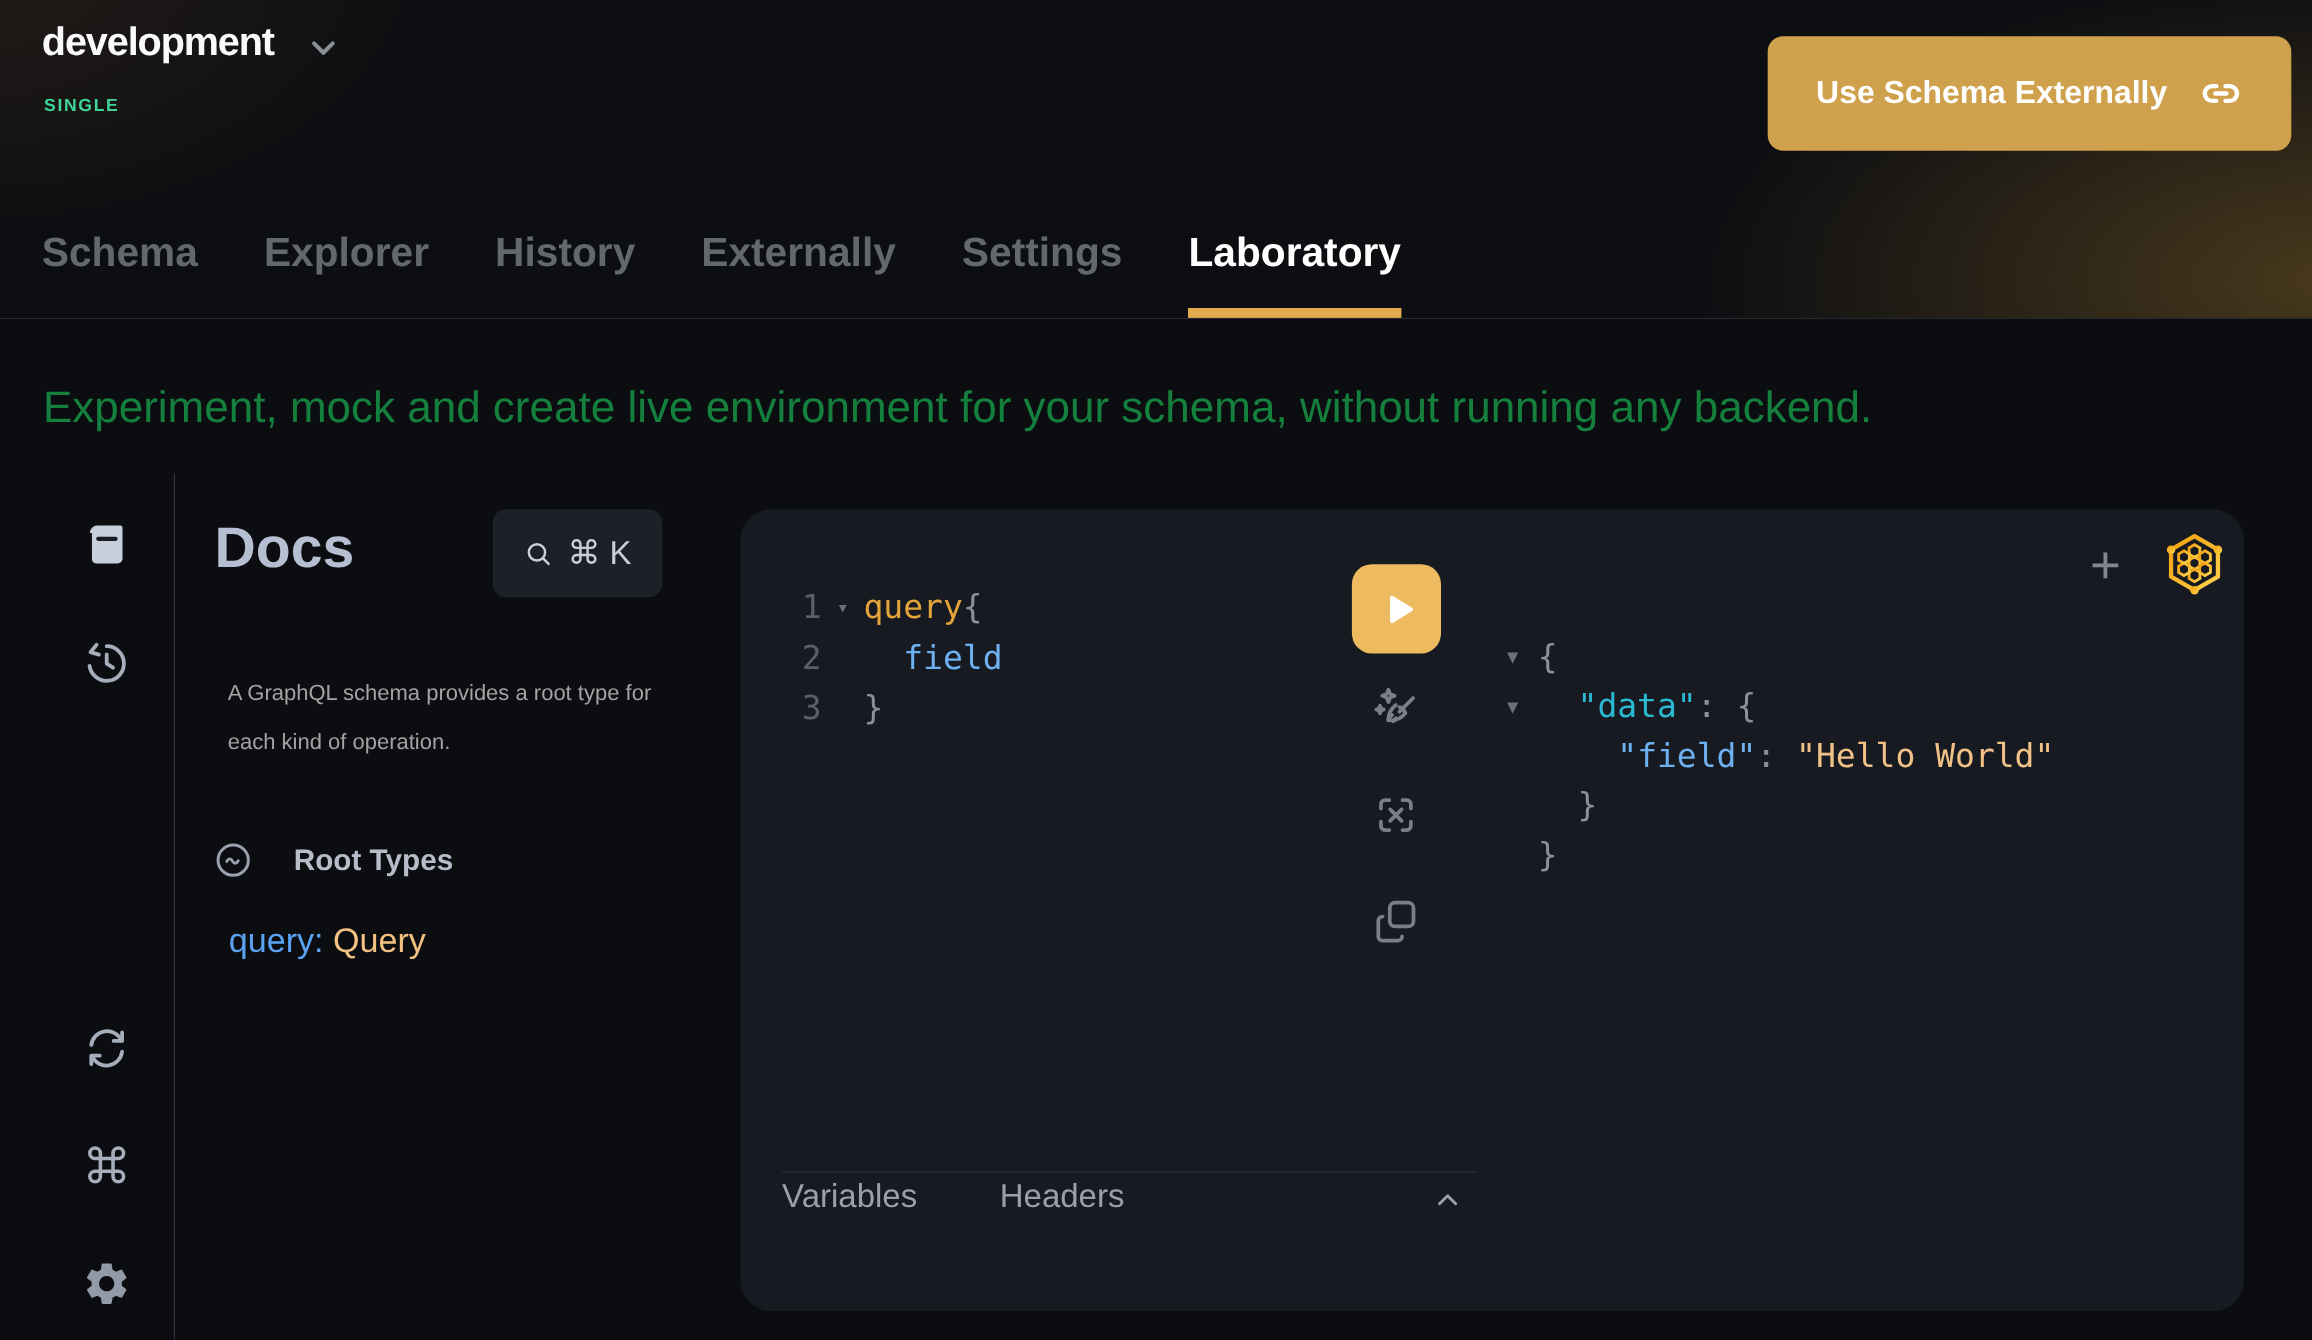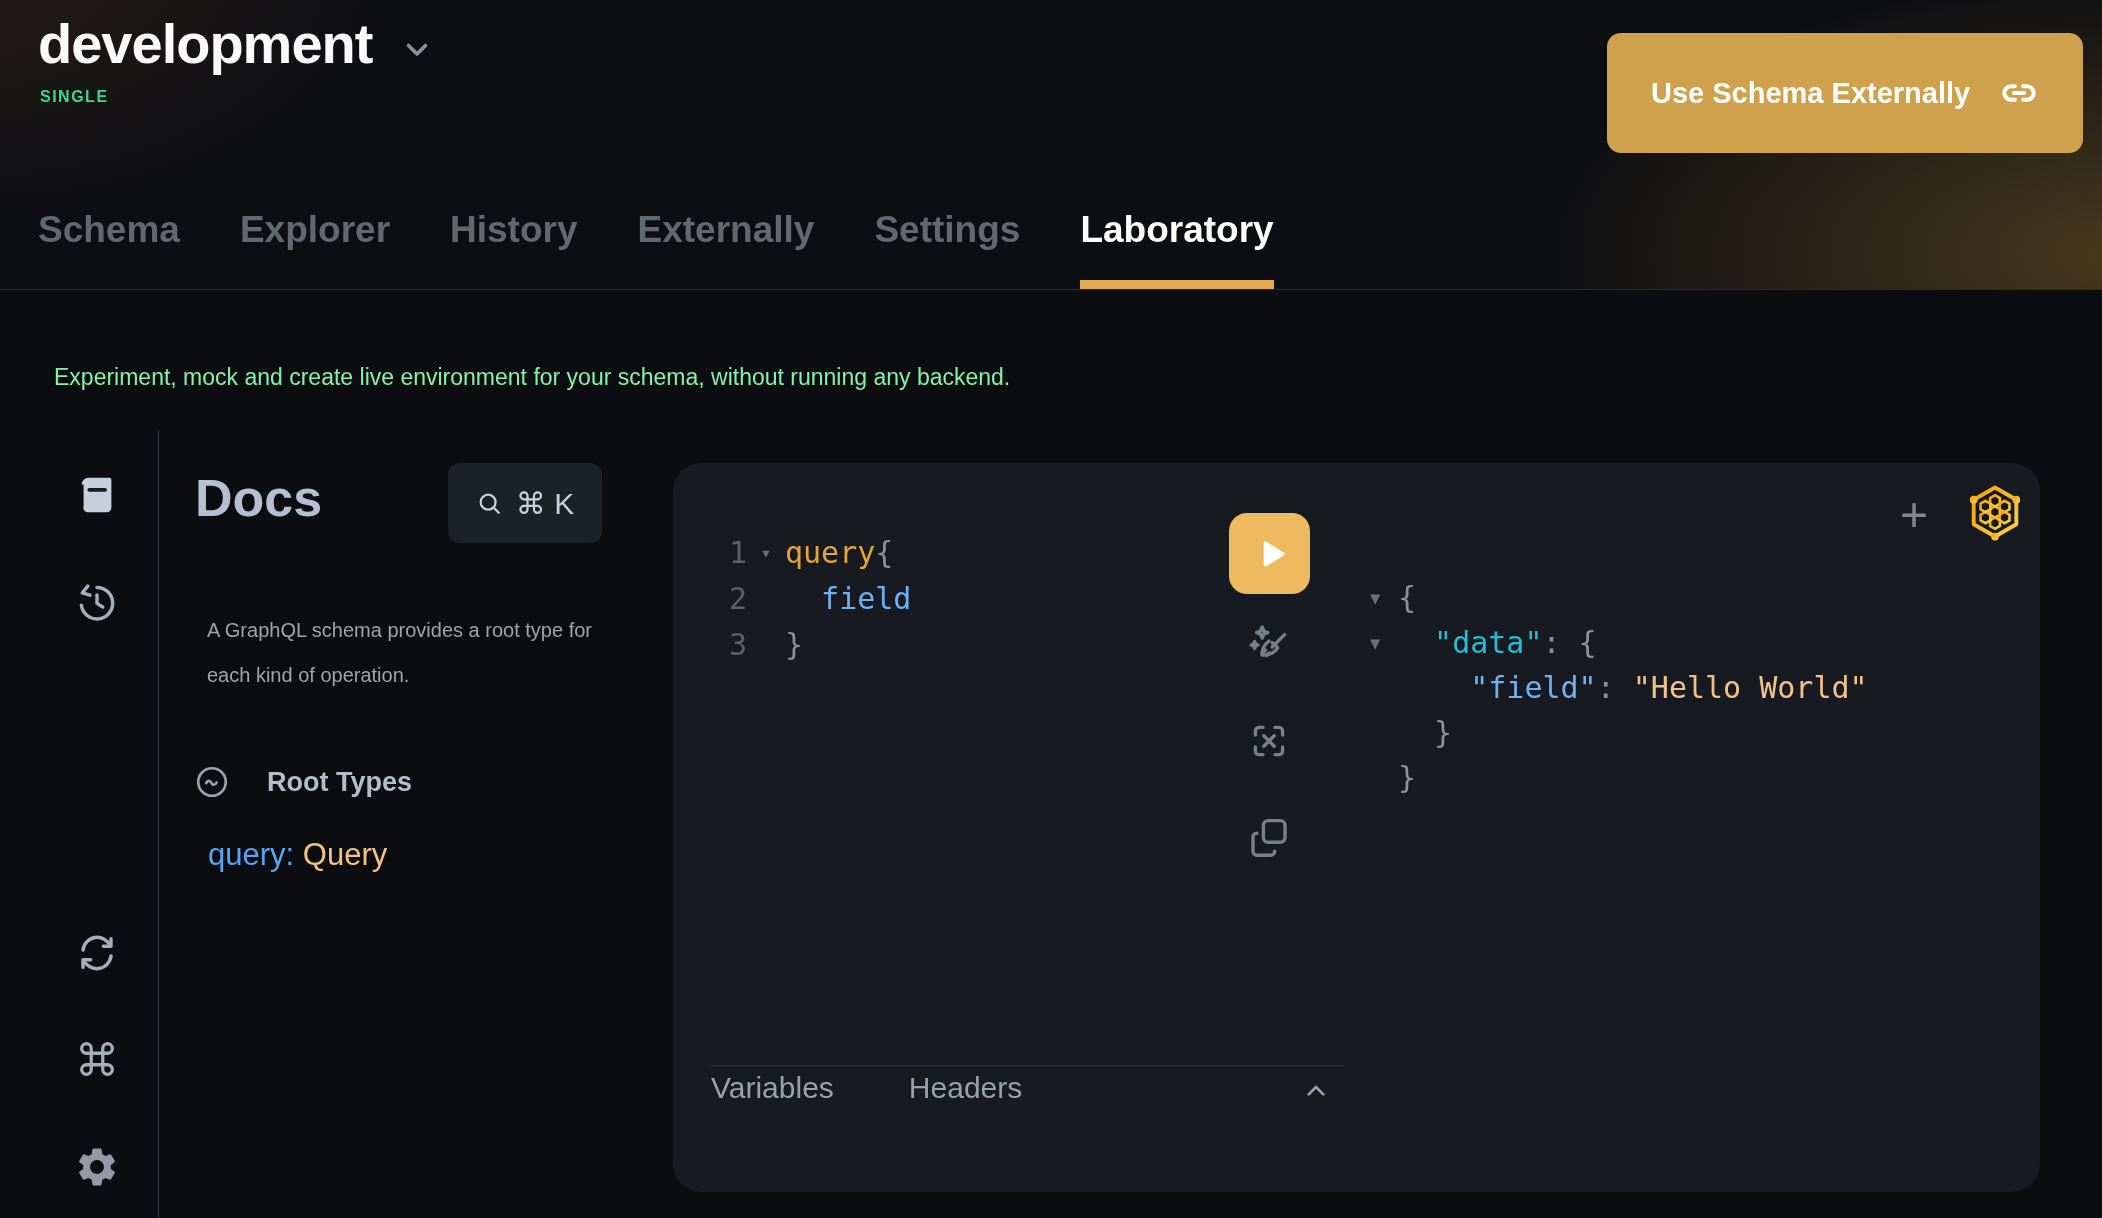--- a/index.html
+++ b/index.html
@@ -7,35 +7,35 @@
         background:#0b0d11;font-family:"Liberation Sans","DejaVu Sans",sans-serif;
         -webkit-font-smoothing:antialiased;}
   
   .header{position:absolute;left:0;top:0;width:2102px;height:290px;box-sizing:border-box;
     border-bottom:1px solid #27292f;
     background:
       radial-gradient(900px 430px at 101% 88%, rgba(210,157,53,0.30), rgba(210,157,53,0) 65%),
       radial-gradient(700px 400px at -2% -12%, rgba(150,100,55,0.17), rgba(150,100,55,0) 65%),
       #0d0e12;}
   .title-row{position:absolute;left:38px;top:16px;display:flex;align-items:center;gap:28px;}
-  .page-title{margin:0;font-size:56px;font-weight:800;letter-spacing:-1px;color:#fafafa;line-height:1;}
+  .page-title{margin:0;font-size:36px;font-weight:800;letter-spacing:-1px;color:#fafafa;line-height:1;}
   .title-chevron{width:34px;height:34px;margin-top:10px;}
   .env-badge{position:absolute;left:40px;top:88px;font-size:16px;font-weight:700;
     letter-spacing:1.5px;color:#3ed598;}
-  .use-schema-btn{position:absolute;left:1607px;top:33px;width:476px;height:120px;
+  .use-schema-btn{position:absolute;left:1607px;top:33px;width:476px;height:104px;
     background:#d0a14c;border:none;border-radius:14px;cursor:pointer;
     display:flex;align-items:center;justify-content:space-between;padding:0 44px;box-sizing:border-box;}
   .use-schema-btn span{color:#ffffff;font-size:29px;font-weight:700;font-family:inherit;}
   .link-icon{width:40px;height:40px;}
   .tabs{position:absolute;left:38px;bottom:0;display:flex;gap:60px;align-items:flex-end;}
   .tab{font-size:37px;font-weight:700;color:#63676e;padding-bottom:38px;position:relative;cursor:pointer;}
   .tab.active{color:#ffffff;}
   .tab.active::after{content:"";position:absolute;left:0;right:0;bottom:0;height:9px;background:#e3ab4e;}
   
-  .subtitle{position:absolute;left:38px;top:348px;margin:16px;font-size:23px;color:#86efac;font-weight:400;}
+  .subtitle{position:absolute;left:38px;top:348px;margin:1px;font-size:40px;color:#15803d;font-weight:400;}
   
   .v-divider{position:absolute;left:158px;top:430px;bottom:0;width:1px;background:#34373d;}
   .side-btn{position:absolute;left:74px;width:46px;height:46px;background:none;border:none;
     padding:0;cursor:pointer;display:flex;align-items:center;justify-content:center;}
   .side-btn svg{width:46px;height:46px;}
   
   .docs-title{position:absolute;left:195px;top:468px;margin:0;font-size:52px;font-weight:700;color:#b6bfd2;}
   .search-btn{position:absolute;left:448px;top:463px;width:154px;height:80px;border:none;cursor:pointer;
     background:#1c2027;border-radius:12px;display:flex;align-items:center;justify-content:center;gap:13px;}
   .search-btn .kbd{color:#c9ced8;font-size:30px;font-family:inherit;}

